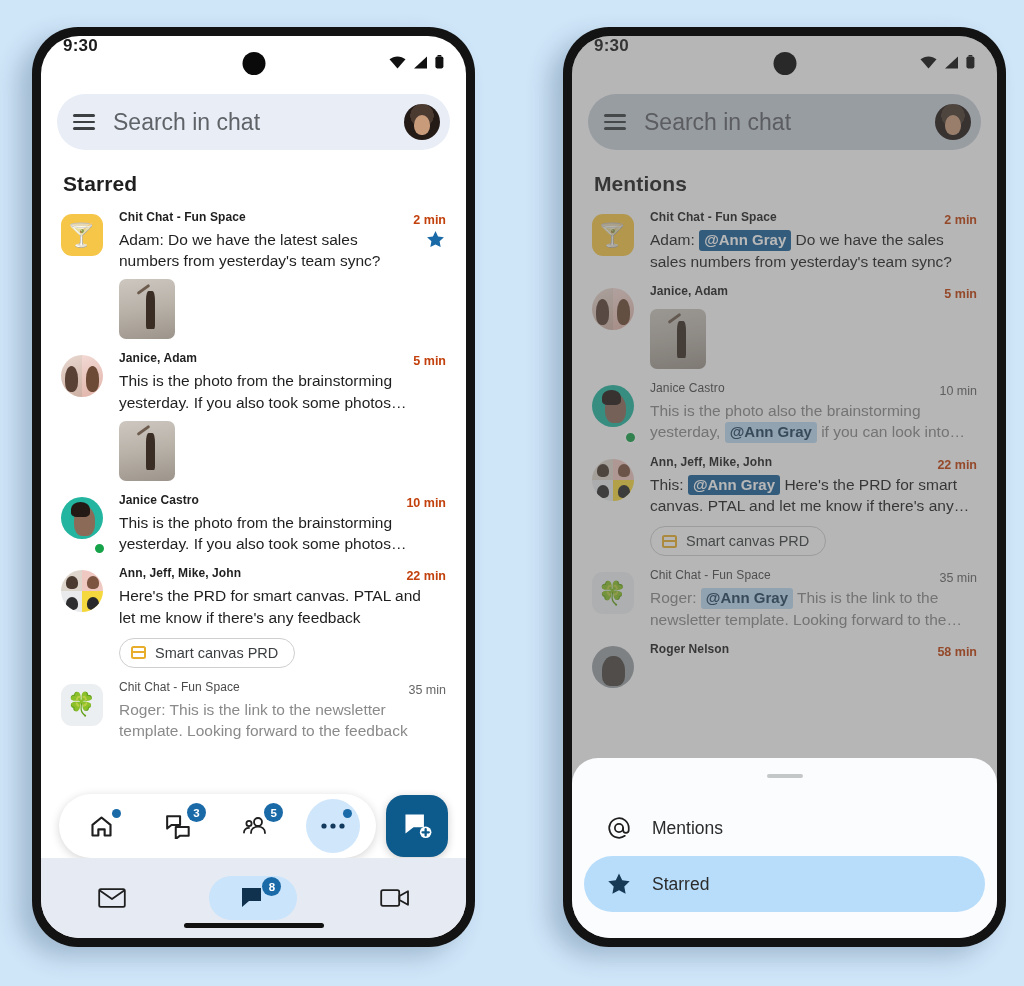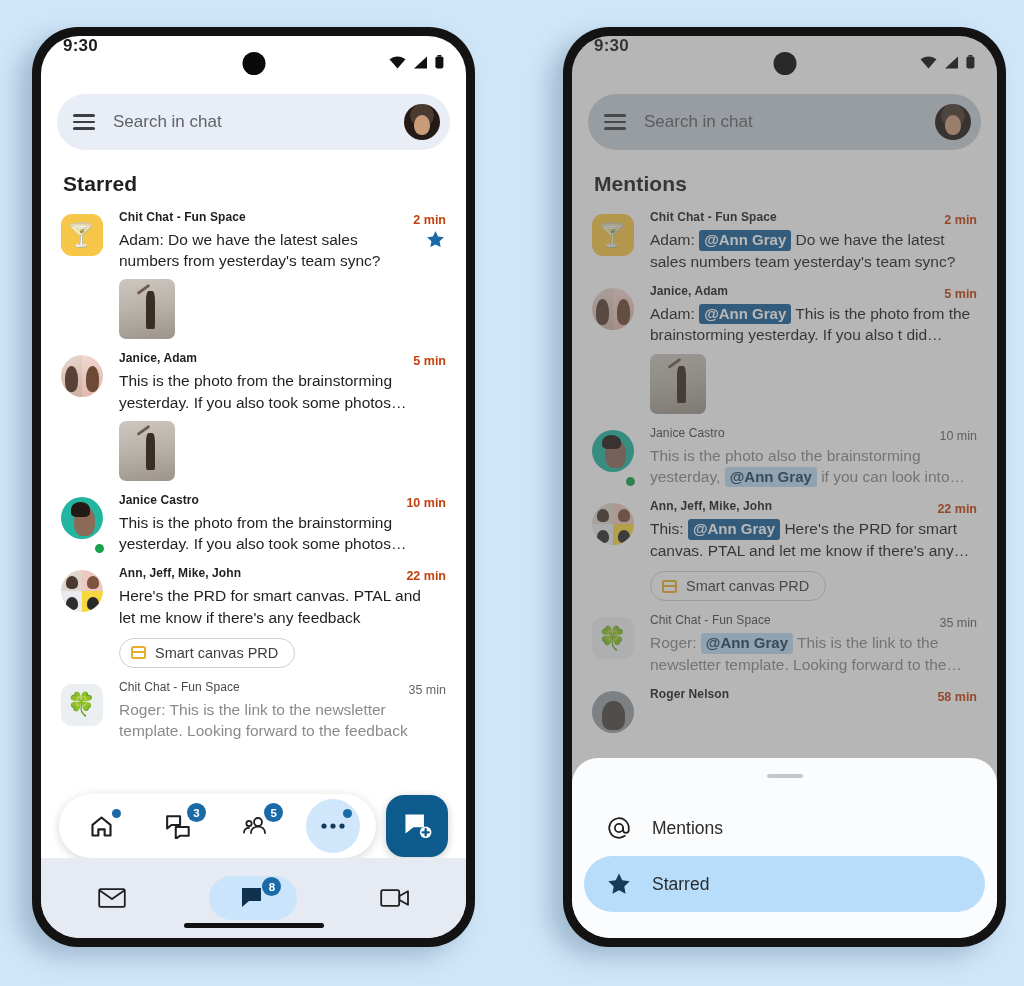--- a/index.html
+++ b/index.html
@@ -53,21 +53,21 @@
   .searchbar {
     margin: 6px 16px 0 16px;
     height: 56px; border-radius: 28px;
     background: #e8edf6;
     display: flex; align-items: center;
     padding: 0 10px 0 16px;
   }
   .dim .searchbar { background: #c9d0da; }
   .hamburger { width: 22px; display: flex; flex-direction: column; gap: 4px; cursor: pointer; }
   .hamburger i { display: block; height: 2.6px; background: #3c4043; border-radius: 2px; }
-  .search-ph { flex: 1; margin-left: 18px; font-size: 17px; color: #5f6368; }
+  .search-ph { flex: 1; margin-left: 18px; font-size: 23px; color: #5f6368; }
   .avatar-sm {
     width: 36px; height: 36px; border-radius: 50%;
     background: radial-gradient(circle at 50% 32%, #4b3a30 0 38%, #241a16 39% 100%);
     overflow: hidden; position: relative; flex: 0 0 auto;
   }
   .avatar-sm::after {
     content:""; position:absolute; left:28%; top:30%; width:44%; height:56%;
     background:#c89b7b; border-radius:50% 50% 45% 45%;
   }
 
@@ -482,41 +482,36 @@
             <div class="ava-square">🍸</div>
           </div>
           <div class="row-body">
             <div class="row-head">
               <span class="row-name">Chit Chat - Fun Space</span>
               <span class="row-time">2 min</span>
             </div>
             <div class="row-snip">
               <span>Adam:</span>
               <span class="mention">@Ann Gray</span>
-              <span>Do we have the latest sales numbers team yesterday's team sync?</span>
+              <span>Do we have the sales sales numbers from yesterday's team sync?</span>
             </div>
           </div>
         </div>
 
         <div class="row">
           <div class="row-ava">
             <div class="ava-circle ava-duo">
                 <span class="l"></span>
                 <span class="r"></span>
               </div>
           </div>
           <div class="row-body">
             <div class="row-head">
               <span class="row-name">Janice, Adam</span>
               <span class="row-time">5 min</span>
-            </div>
-            <div class="row-snip">
-              <span>Adam:</span>
-              <span class="mention">@Ann Gray</span>
-              <span>This is the photo from the brainstorming yesterday. If you also t  did…</span>
             </div>
             <div class="thumb"></div>
           </div>
         </div>
 
         <div class="row">
           <div class="row-ava">
             <div class="ava-circle ava-teal"></div>
             <span class="dot-online"></span>
           </div>

